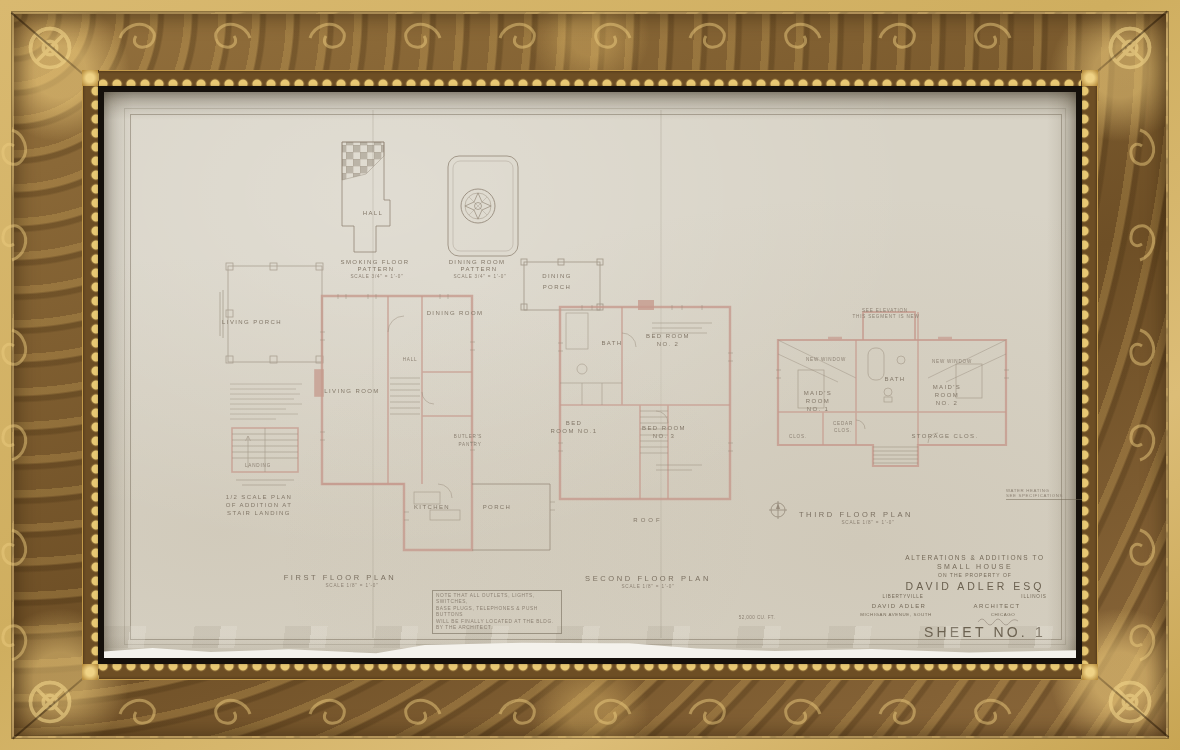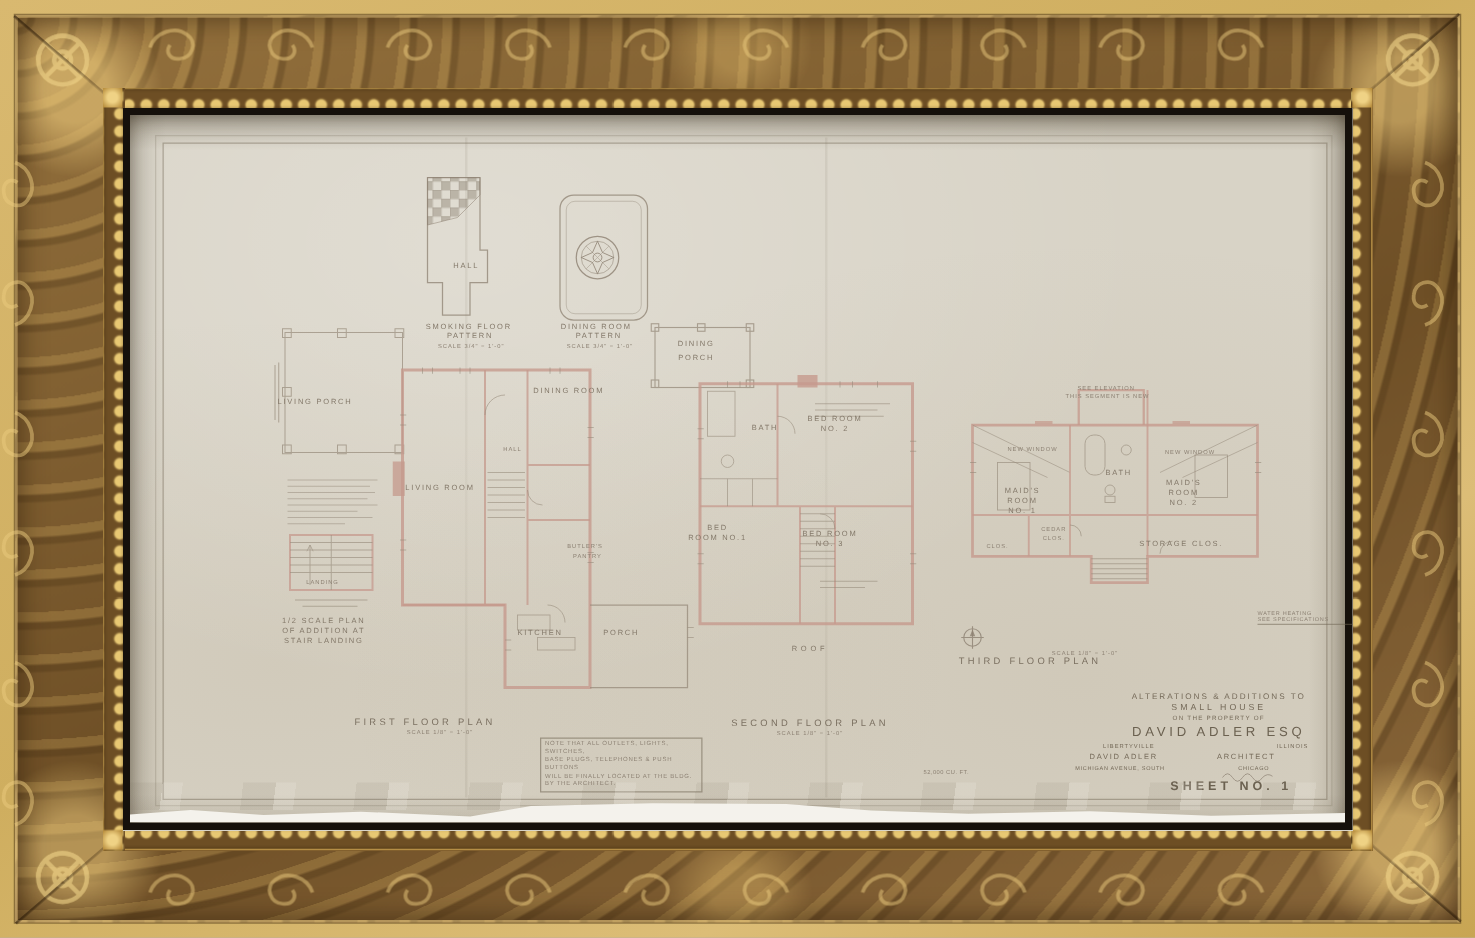--- a/index.html
+++ b/index.html
@@ -335,21 +335,21 @@
   <span class="lbl" style="left:714px;top:306px;">ROOM</span>
   <span class="lbl" style="left:714px;top:314px;">NO. 1</span>
   <span class="lbl" style="left:791px;top:284px;">BATH</span>
   <span class="lbl" style="left:843px;top:292px;">MAID'S</span>
   <span class="lbl" style="left:843px;top:300px;">ROOM</span>
   <span class="lbl" style="left:843px;top:308px;">NO. 2</span>
   <span class="lbl xs" style="left:739px;top:329px;">CEDAR</span>
   <span class="lbl xs" style="left:739px;top:336px;">CLOS.</span>
   <span class="lbl" style="left:841px;top:341px;">STORAGE  CLOS.</span>
   <span class="lbl xs" style="left:694px;top:342px;">CLOS.</span>
-  <span class="lbl plan-title" style="left:720px;top:418px;margin-top:14px;">THIRD  FLOOR  PLAN</span>
+  <span class="lbl plan-title" style="left:752px;top:418px;">THIRD  FLOOR  PLAN</span>
   <span class="lbl xs" style="left:764px;top:428px;">SCALE  1/8" = 1'-0"</span>
 
   <span class="lbl xs" style="left:154px;top:371px;">LANDING</span>
   <span class="lbl" style="left:155px;top:402px;">1/2 SCALE PLAN</span>
   <span class="lbl" style="left:155px;top:410px;">OF ADDITION AT</span>
   <span class="lbl" style="left:155px;top:418px;">STAIR LANDING</span>
 
   <div class="note-box" style="left:328px;top:498px;width:122px;">
     <div>NOTE THAT ALL OUTLETS, LIGHTS, SWITCHES,</div>
     <div>BASE PLUGS, TELEPHONES &amp; PUSH BUTTONS</div>
@@ -367,17 +367,17 @@
   <span class="tb" style="left:871px;top:462px;font-size:6.5px;">ALTERATIONS &amp; ADDITIONS TO</span>
   <span class="tb" style="left:871px;top:471px;font-size:7px;letter-spacing:2.4px;">SMALL  HOUSE</span>
   <span class="tb" style="left:871px;top:480px;font-size:5px;letter-spacing:1px;">ON THE PROPERTY OF</span>
   <span class="tb" style="left:871px;top:488px;font-size:10.5px;letter-spacing:3px;color:#6b6150;">DAVID  ADLER  ESQ</span>
   <span class="tb left" style="left:799px;top:502px;font-size:4.6px;letter-spacing:.8px;">LIBERTYVILLE</span>
   <span class="tb left" style="left:930px;top:502px;font-size:4.6px;letter-spacing:.8px;">ILLINOIS</span>
   <span class="tb left" style="left:795px;top:511px;font-size:6px;letter-spacing:1.4px;">DAVID ADLER</span>
   <span class="tb left" style="left:893px;top:511px;font-size:6px;letter-spacing:1.4px;">ARCHITECT</span>
   <span class="tb left" style="left:792px;top:520px;font-size:4.4px;letter-spacing:.6px;">MICHIGAN AVENUE, SOUTH</span>
   <span class="tb left" style="left:899px;top:520px;font-size:4.4px;letter-spacing:.6px;">CHICAGO</span>
-  <span class="tb" style="left:881px;top:532px;font-size:10px;letter-spacing:3.2px;color:#6b6150;font-weight:bold;">SHEET  NO. 1</span>
+  <span class="tb" style="left:881px;top:532px;font-size:14px;letter-spacing:3.2px;color:#6b6150;">SHEET  NO. 1</span>
 
   <div class="wrinkle"></div>
   <div class="tear"></div>
 </div>
 
 </body></html>

